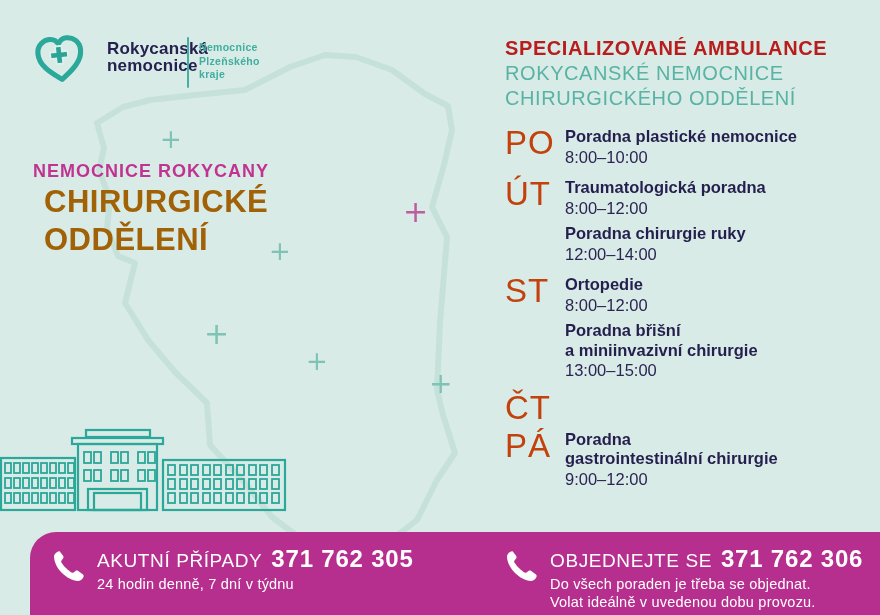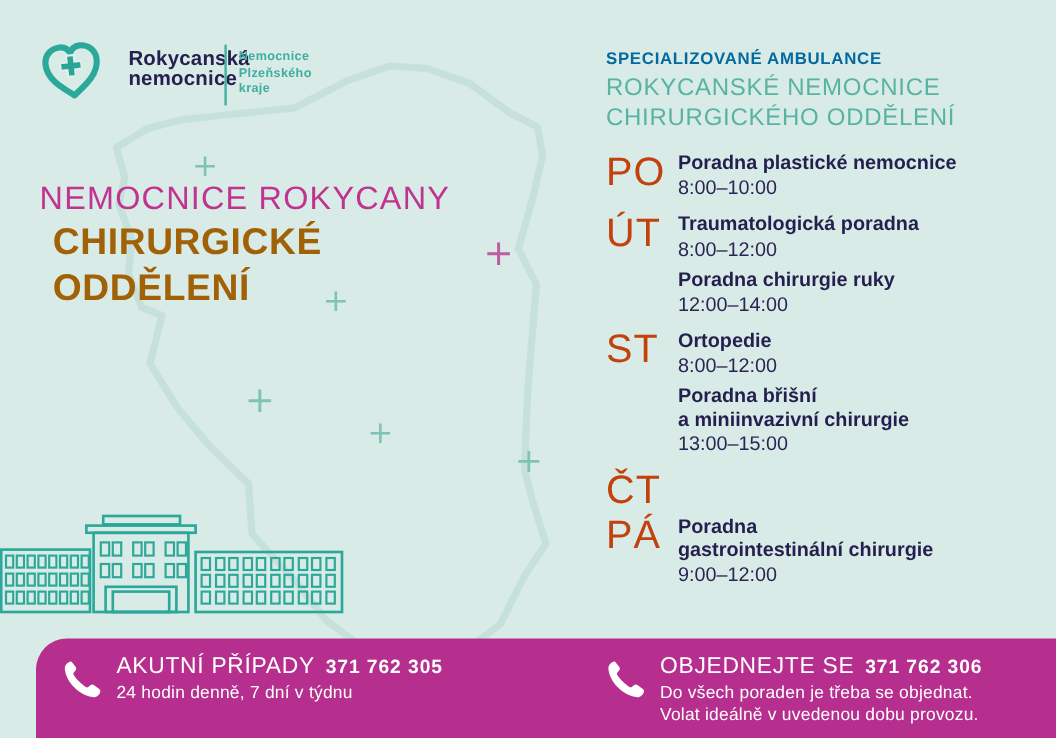--- a/index.html
+++ b/index.html
@@ -18,26 +18,26 @@
   .plus.pink{color:#bb5d9f;}
 
   
   .logo{position:absolute;left:33px;top:30px;z-index:3;display:flex;align-items:flex-start;}
   .logo-heart{margin-top:4px;}
   .logo-name{margin-left:20px;margin-top:10px;font-size:17px;font-weight:bold;color:#262051;line-height:17px;letter-spacing:0.2px;}
   .logo-divider{position:absolute;left:154px;top:7px;width:2px;height:51px;background:#45b0a2;border-radius:1px;}
   .logo-group{position:absolute;left:166px;top:11px;font-size:10.5px;font-weight:bold;color:#3fae9f;line-height:13.5px;letter-spacing:0.3px;}
 
   
-  .subtitle{position:absolute;left:33px;top:150px;z-index:3;font-size:27px;color:#c13391;letter-spacing:1px;}
+  .subtitle{position:absolute;left:33px;top:161px;z-index:3;font-size:18px;color:#c13391;letter-spacing:1px;font-weight:bold;}
   .main-title{position:absolute;left:44px;top:183px;z-index:3;font-size:31px;font-weight:800;color:#a16207;line-height:38px;letter-spacing:0.5px;}
 
   
   .right-header{position:absolute;left:505px;top:36px;z-index:3;line-height:25px;letter-spacing:0.6px;}
-  .right-header .l1{font-size:14px;font-weight:bold;color:#0369a1;}
+  .right-header .l1{font-size:20px;font-weight:bold;color:#b91c1c;}
   .right-header .l2{font-size:20px;color:#58b3a5;}
 
   
   .schedule{position:absolute;left:505px;top:126px;width:372px;z-index:3;}
   .day-group{display:flex;margin-bottom:4px;}
   .day-label{width:60px;flex:0 0 60px;font-size:33px;color:#c2410c;line-height:34px;letter-spacing:1px;}
   .entries{flex:1;padding-top:1px;}
   .entry{margin-bottom:6px;}
   .entry-name{font-weight:bold;font-size:16.5px;color:#241f4e;line-height:19.5px;white-space:pre-line;}
   .entry-time{font-size:16.5px;color:#2b2454;line-height:19.5px;margin-top:1px;}
@@ -45,21 +45,21 @@
   
   .building{position:absolute;left:0;top:425px;z-index:2;}
 
   
   .footer{position:absolute;left:30px;top:532px;width:850px;height:83px;background:#b72f8e;border-top-left-radius:26px;z-index:4;color:#fff;}
   .footer-group{position:absolute;top:13px;display:flex;align-items:flex-start;gap:13px;}
   .footer-group.g1{left:20px;}
   .footer-group.g2{left:473px;}
   .footer-icon{margin-top:3px;}
   .footer-line1{font-size:19px;letter-spacing:0.6px;white-space:nowrap;}
-  .footer-phone{font-weight:bold;font-size:16px;margin-left:9px;letter-spacing:0.8px;}
+  .footer-phone{font-weight:bold;font-size:24px;margin-left:9px;letter-spacing:0.8px;}
   .footer-note{font-size:14.5px;line-height:17.5px;margin-top:3px;letter-spacing:0.2px;}
 </style>
 </head>
 <body>
 
 <div class="poster">
 
   <svg class="map-svg" width="880" height="615" viewBox="0 0 880 615">
     <polyline points="97,123 104,148 99,170 110,200 107,228 118,256 135,263 125,303 148,340 175,372 207,403 210,445 245,483 272,517 300,538 350,548 395,537 417,520 437,480 455,453 443,415 437,390 440,323 447,237 432,207 444,165 452,130 448,106 425,94 392,70 356,57 325,55 290,67 245,90 195,95 150,100 123,107 97,123" fill="none" stroke="#c6e1da" stroke-width="6" stroke-linejoin="round" stroke-linecap="round"></polyline>
   </svg>

